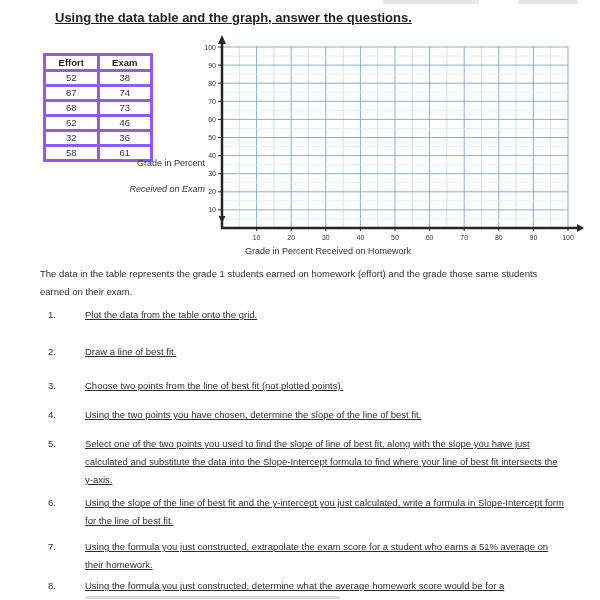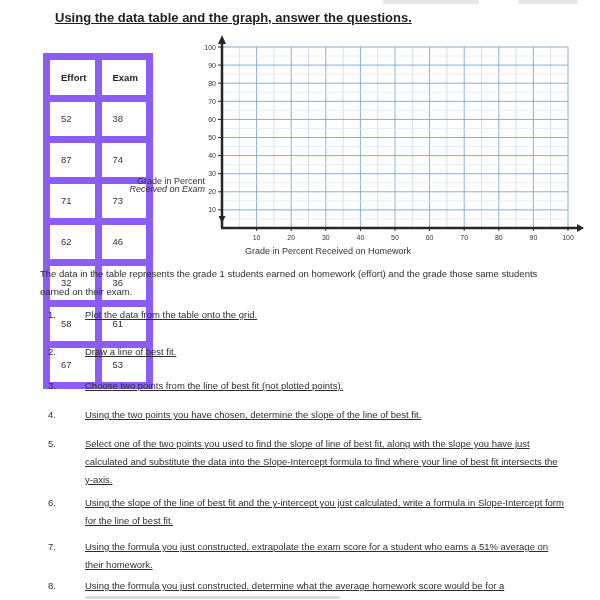--- a/index.html
+++ b/index.html
@@ -15,22 +15,22 @@
     font-size:13px;font-weight:600;color:#1f1f1f;
     text-decoration:underline;white-space:nowrap;
   }
   
   table.data{
     position:absolute;left:43px;top:53px;width:110px;
     border-collapse:collapse;table-layout:fixed;
     border:2px solid #404040;
   }
   table.data th, table.data td{
-    border:7px solid #8b5cf6;
-    font-size:9.5px;text-align:left;padding:11px;height:12px;line-height:12px;
+    border:3px solid #8b5cf6;
+    font-size:9.5px;text-align:center;padding:0;height:12px;line-height:12px;
     color:#333;
   }
   table.data th{font-weight:bold;height:13px;color:#222;}
   
   .chart-svg{position:absolute;left:195px;top:30px;}
   .ylab{
     position:absolute;left:100px;width:105px;text-align:right;
     font-size:9px;color:#333;white-space:nowrap;
   }
   .xlab{
@@ -65,38 +65,34 @@
   <tbody>
       <tr>
         <td>52</td>
         <td>38</td>
       </tr>
       <tr>
         <td>87</td>
         <td>74</td>
       </tr>
       <tr>
-        <td>71</td>
+        <td>68</td>
         <td>73</td>
       </tr>
       <tr>
         <td>62</td>
         <td>46</td>
       </tr>
       <tr>
         <td>32</td>
         <td>36</td>
       </tr>
       <tr>
         <td>58</td>
         <td>61</td>
-      </tr>
-      <tr>
-        <td>67</td>
-        <td>53</td>
       </tr>
     </tbody>
 </table>
 
 <svg class="chart-svg" width="395" height="235" viewBox="0 0 395 235">
     <line x1="44.3" y1="17" x2="44.3" y2="198" stroke="#c6d6e9" stroke-width="0.8"></line>
     <line x1="61.6" y1="17" x2="61.6" y2="198" stroke="#8aaed2" stroke-width="1"></line>
     <line x1="78.9" y1="17" x2="78.9" y2="198" stroke="#c6d6e9" stroke-width="0.8"></line>
     <line x1="96.2" y1="17" x2="96.2" y2="198" stroke="#8aaed2" stroke-width="1"></line>
     <line x1="113.5" y1="17" x2="113.5" y2="198" stroke="#c6d6e9" stroke-width="0.8"></line>
@@ -175,21 +171,21 @@
     <line x1="23" y1="125.6" x2="27" y2="125.6" stroke="#262626" stroke-width="1"></line>
     <text x="21" y="128.1" text-anchor="end" font-size="7" fill="#333333">40</text>
     <line x1="23" y1="143.7" x2="27" y2="143.7" stroke="#262626" stroke-width="1"></line>
     <text x="21" y="146.2" text-anchor="end" font-size="7" fill="#333333">30</text>
     <line x1="23" y1="161.8" x2="27" y2="161.8" stroke="#262626" stroke-width="1"></line>
     <text x="21" y="164.3" text-anchor="end" font-size="7" fill="#333333">20</text>
     <line x1="23" y1="179.9" x2="27" y2="179.9" stroke="#262626" stroke-width="1"></line>
     <text x="21" y="182.4" text-anchor="end" font-size="7" fill="#333333">10</text>
   </svg>
 
-<div class="ylab" style="top:176px;">Grade in Percent</div>
+<div class="ylab" style="top:158px;">Grade in Percent</div>
 <div class="ylab" style="top:184px;font-style:italic;">Received on Exam</div>
 <div class="xlab">Grade in Percent Received on Homework</div>
 
 <div class="para">The data in the table represents the grade 1 students earned on homework (effort) and the grade those same students earned on their exam.</div>
 
 <div class="questions">
     <div class="q-item" style="top: 0px;">
       <div class="q-num">1.</div>
       <div class="q-text">Plot the data from the table onto the grid.</div>
     </div>

